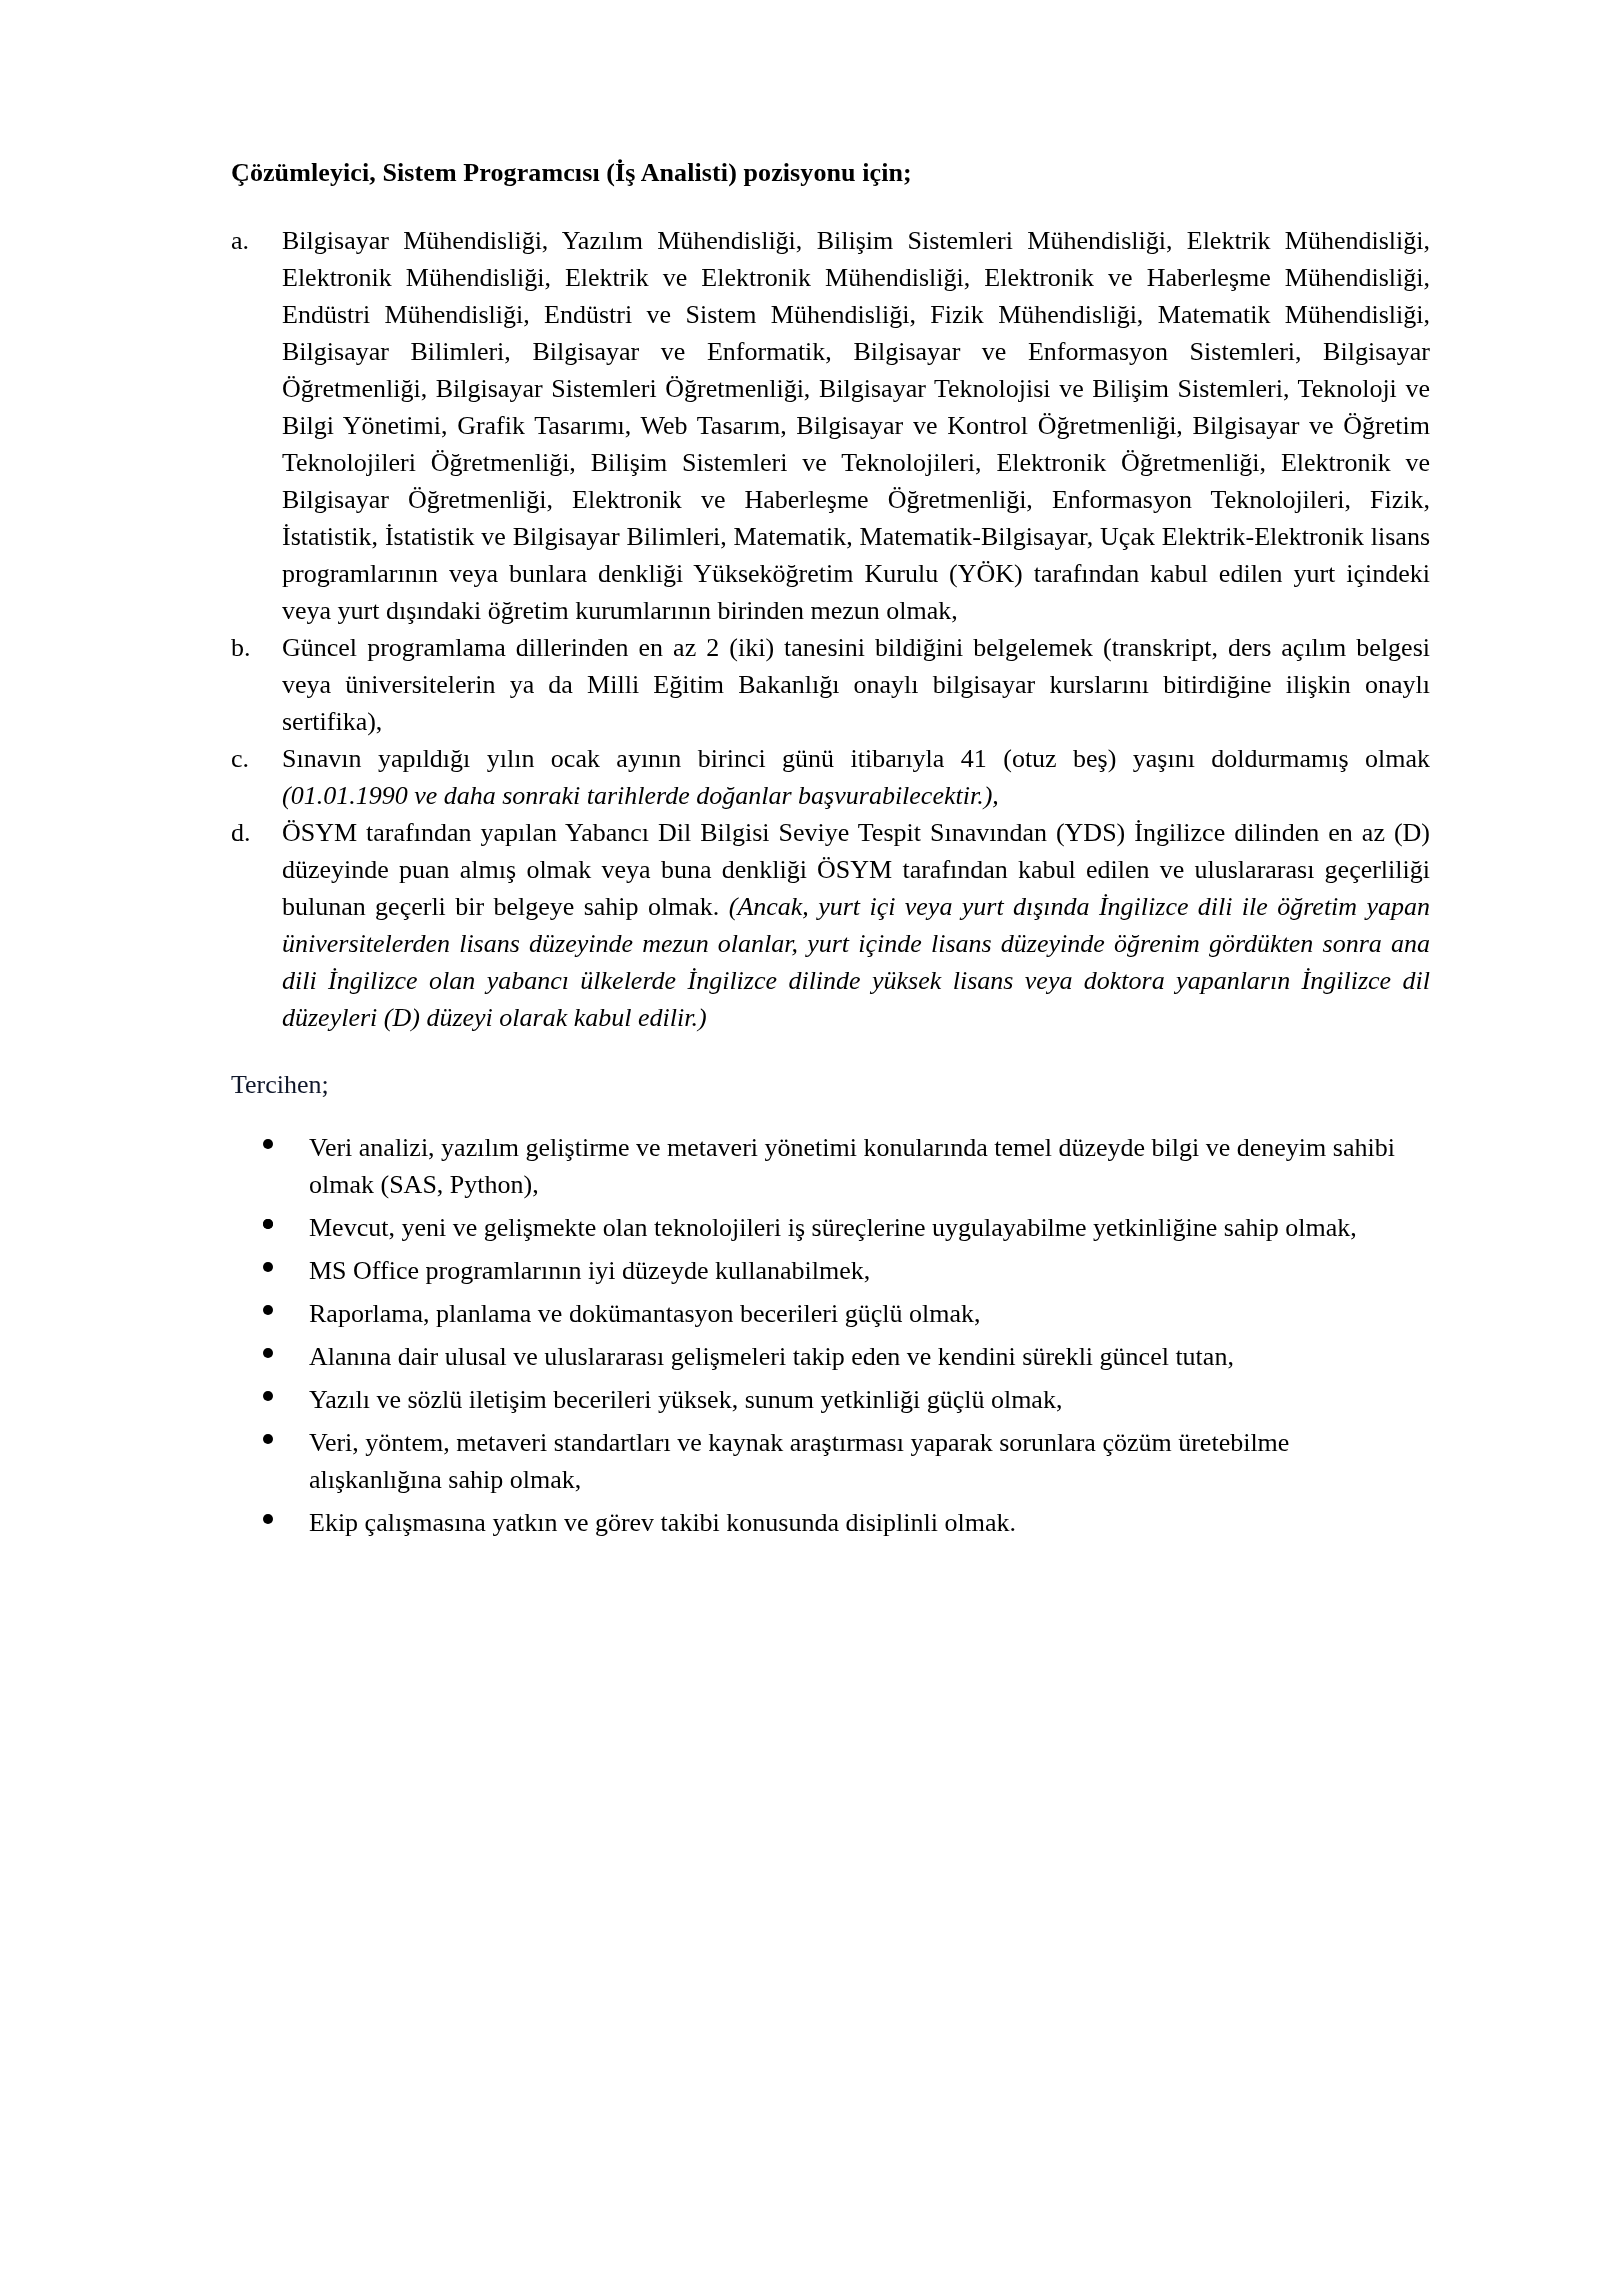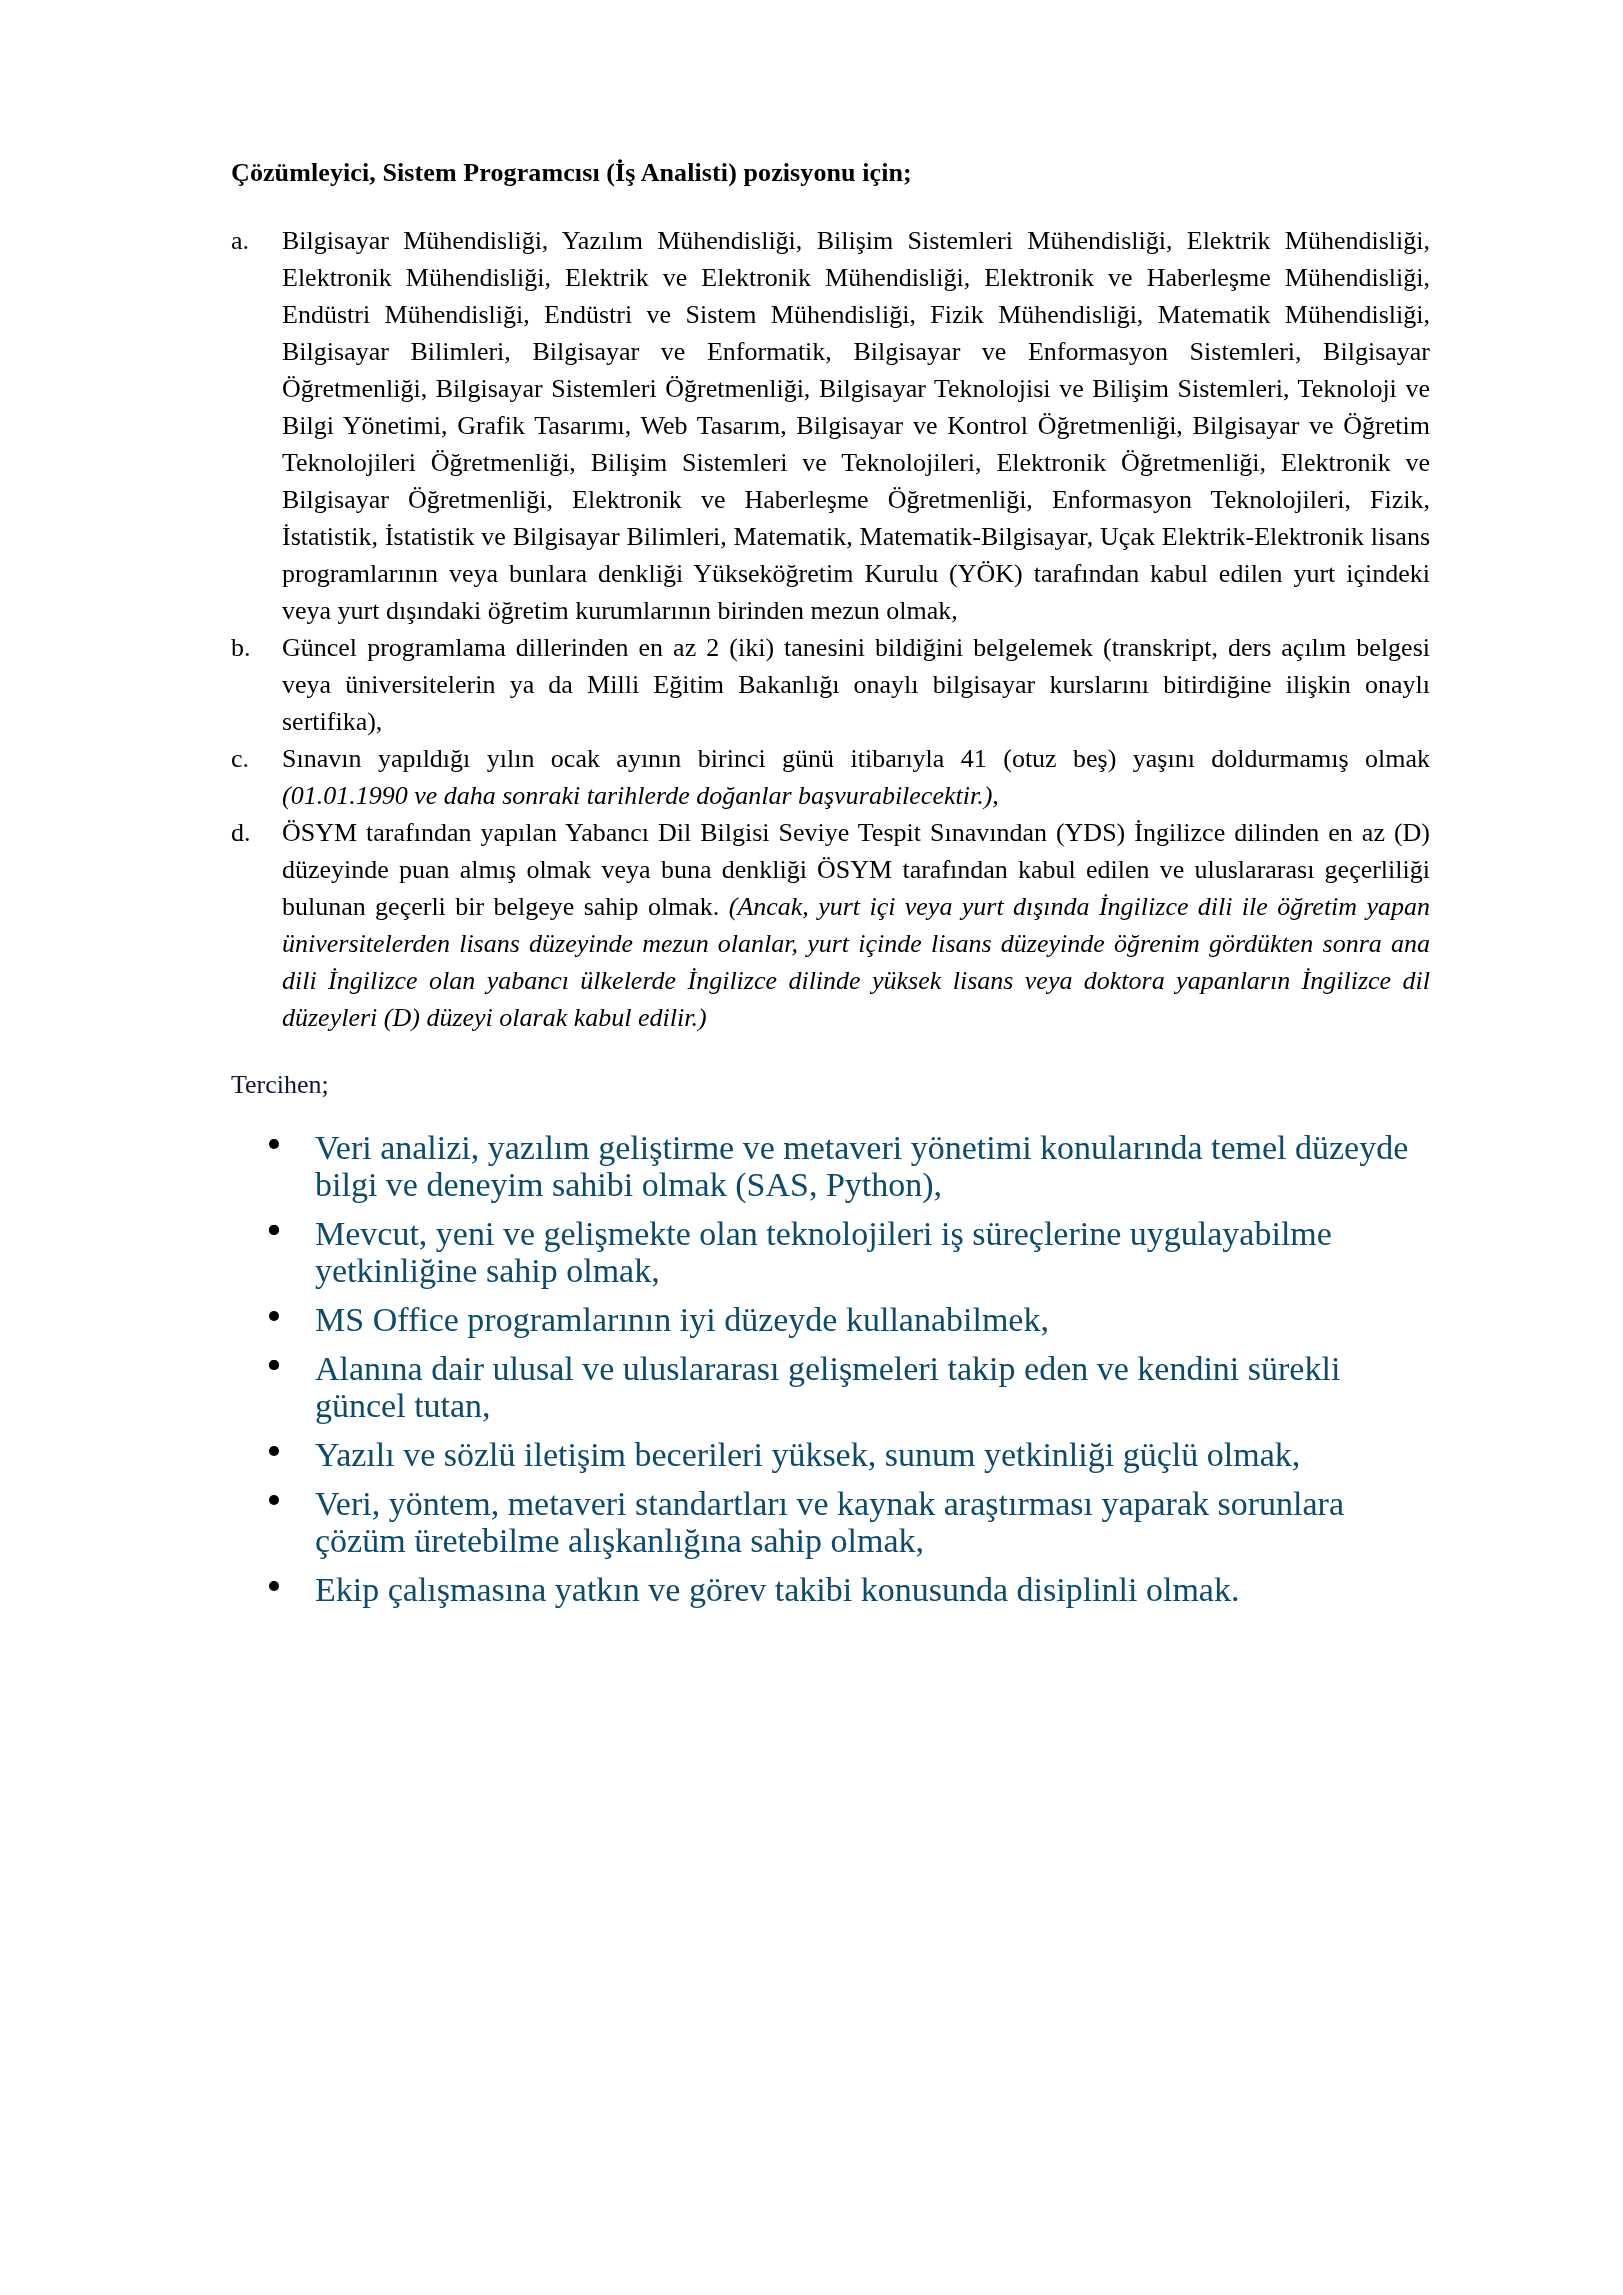--- a/index.html
+++ b/index.html
@@ -67,25 +67,25 @@
   }
   .bullet-list {
     list-style: none;
     margin: 0;
     padding: 0;
   }
   .bullet-item {
     position: relative;
     padding-left: 72px;
     font-family: "Liberation Serif", "DejaVu Serif", serif;
-    font-size: 34px;
+    font-size: 26px;
     line-height: 37px;
-    color: #0c4a6e;
+    color: #000000;
     text-align: left;
-    margin: 12px;
+    margin: 6px;
   }
   .bullet-marker {
     position: absolute;
     left: 26px;
     top: 0;
     font-family: "Liberation Serif", "DejaVu Serif", serif;
     font-size: 26px;
     line-height: 37px;
   }
   .bullet-marker::before {
@@ -143,20 +143,21 @@
       <li class="bullet-item">
         <span class="bullet-marker"></span>
         <span>Mevcut, yeni ve gelişmekte olan teknolojileri iş süreçlerine uygulayabilme yetkinliğine sahip olmak,</span>
       </li>
       <li class="bullet-item">
         <span class="bullet-marker"></span>
         <span>MS Office programlarının iyi düzeyde kullanabilmek,</span>
       </li>
       <li class="bullet-item">
         <span class="bullet-marker"></span>
+        <span>Raporlama, planlama ve dokümantasyon becerileri güçlü olmak,</span>
       </li>
       <li class="bullet-item">
         <span class="bullet-marker"></span>
         <span>Alanına dair ulusal ve uluslararası gelişmeleri takip eden ve kendini sürekli güncel tutan,</span>
       </li>
       <li class="bullet-item">
         <span class="bullet-marker"></span>
         <span>Yazılı ve sözlü iletişim becerileri yüksek, sunum yetkinliği güçlü olmak,</span>
       </li>
       <li class="bullet-item">

